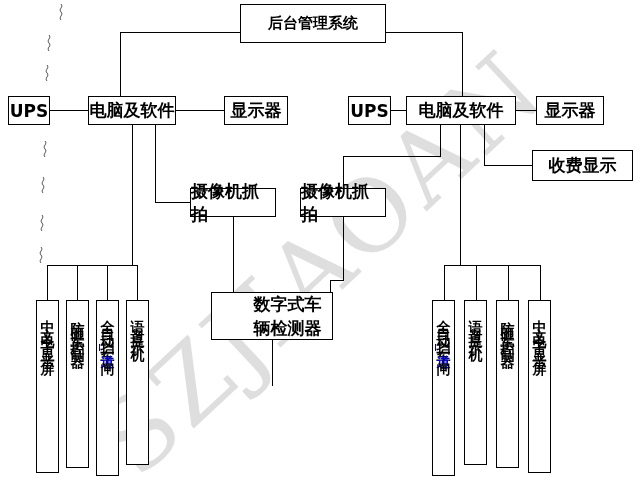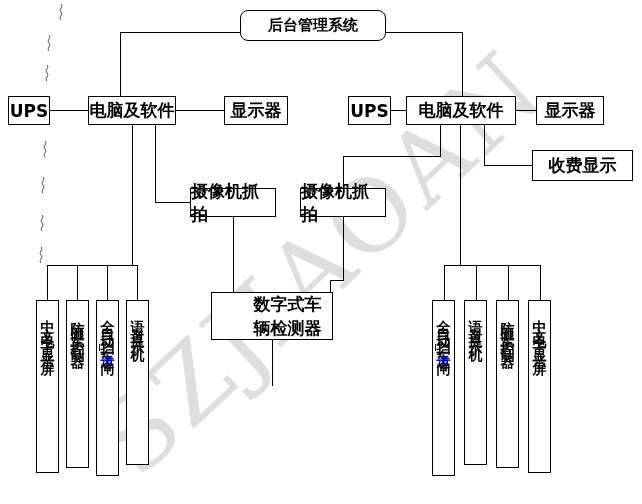--- a/index.html
+++ b/index.html
@@ -96,21 +96,21 @@
       <svg width="10" height="18">
         <path d="M5,1 C8,4 2,6 5,9 C8,12 2,14 5,17" stroke="#555" stroke-width="1" fill="none"></path>
       </svg>
     </span>
   <span class="anchor" style="left:36px;top:246px;">
       <svg width="10" height="18">
         <path d="M5,1 C8,4 2,6 5,9 C8,12 2,14 5,17" stroke="#555" stroke-width="1" fill="none"></path>
       </svg>
     </span>
 
-  <div class="box title" style="left:240px;top:10px;width:146px;height:31px;border-radius:8px;">后台管理系统</div>
+  <div class="box title" style="left:240px;top:4px;width:146px;height:39px;">后台管理系统</div>
 
   <div class="box" style="left:8px;top:96px;width:42px;height:29px;">UPS</div>
   <div class="box" style="left:88px;top:96px;width:88px;height:29px;">电脑及软件</div>
   <div class="box" style="left:224px;top:96px;width:64px;height:29px;">显示器</div>
 
   <div class="box" style="left:348px;top:96px;width:43px;height:29px;">UPS</div>
   <div class="box" style="left:406px;top:96px;width:110px;height:29px;">电脑及软件</div>
   <div class="box" style="left:536px;top:96px;width:68px;height:29px;">显示器</div>
   <div class="box" style="left:532px;top:150px;width:101px;height:31px;">收费显示</div>
 

